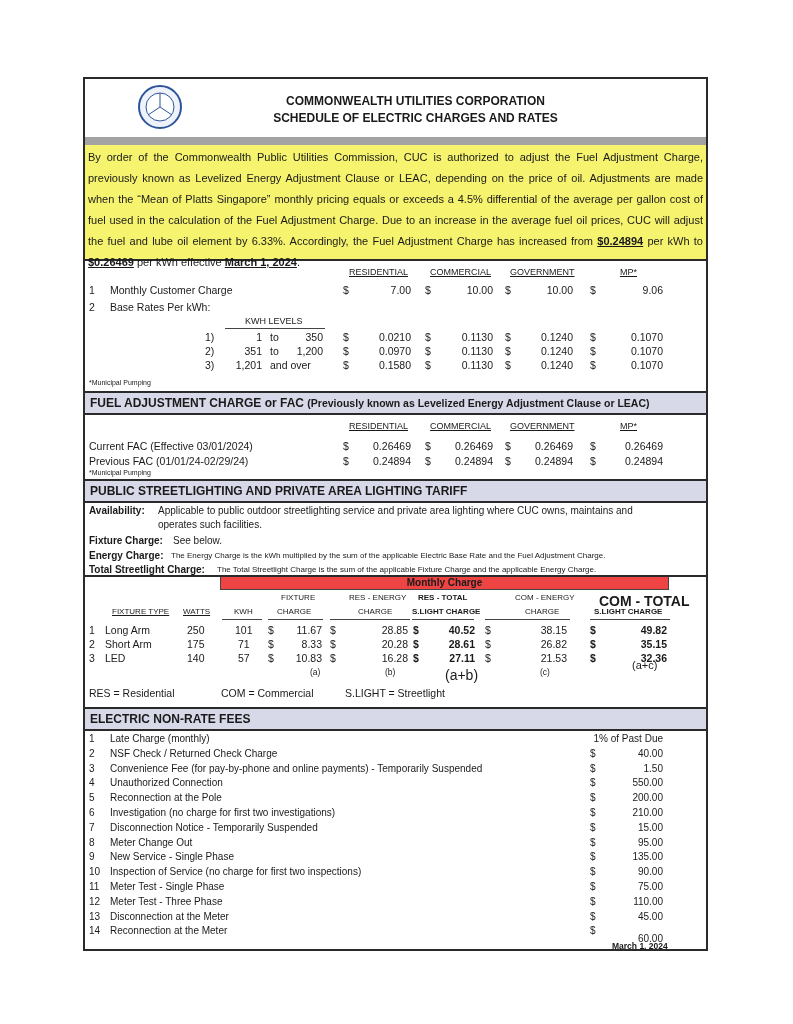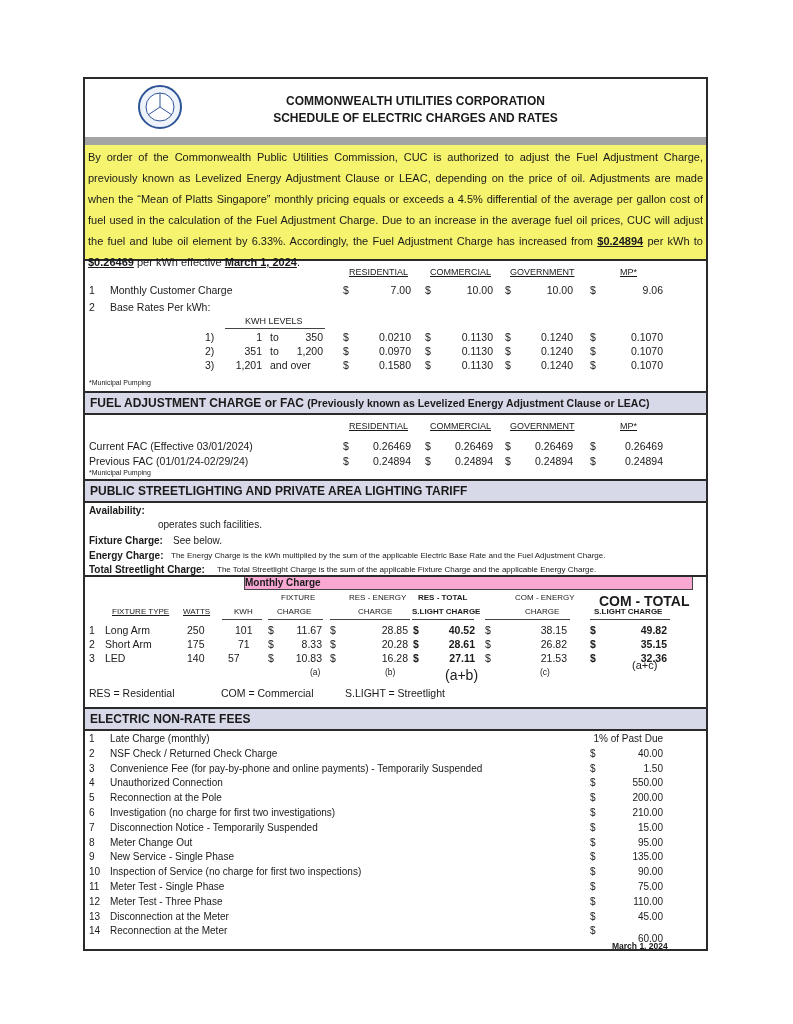--- a/index.html
+++ b/index.html
@@ -137,31 +137,32 @@
       <span class="abs r" style="left:432px;width:56px;top:40px;">0.24894</span>
       <span class="abs" style="left:505px;top:40px;">$</span>
       <span class="abs r" style="left:522px;width:56px;top:40px;">0.24894</span>
     </div>
     <span class="abs" style="left:4px;top:54px;font-size:7px;">*Municipal Pumping</span>
   </div>
 
   <div class="bar">PUBLIC STREETLIGHTING AND PRIVATE AREA LIGHTING TARIFF</div>
   <div class="sect" style="height:72px;font-size:10px;">
     <span class="abs b" style="left:4px;top:2px;">Availability:</span>
+    <span class="abs" style="left:73px;top:2px;">Applicable to public outdoor streetlighting service and private area lighting where CUC owns, maintains and</span>
     <span class="abs" style="left:73px;top:16px;">operates such facilities.</span>
     <span class="abs b" style="left:4px;top:32px;">Fixture Charge:</span>
     <span class="abs" style="left:88px;top:32px;">See below.</span>
     <span class="abs b" style="left:4px;top:47px;">Energy Charge:</span>
     <span class="abs" style="left:86px;top:48px;font-size:8px;">The Energy Charge is the kWh multiplied by the sum of the applicable Electric Base Rate and the Fuel Adjustment Charge.</span>
     <span class="abs b" style="left:4px;top:61px;">Total Streetlight Charge:</span>
     <span class="abs" style="left:132px;top:62px;font-size:8px;">The Total Streetlight Charge is the sum of the applicable Fixture Charge and the applicable Energy Charge.</span>
   </div>
 
   <div class="sect" style="height:130px;border-top:2px solid #2a2a2a;">
-    <div class="abs b" style="left:135px;top:0;width:447px;height:12px;background:#f9a8d4;border:1px solid #444;border-top:none;text-align:left;font-size:10px;line-height:12px;margin-left:24px;">Monthly Charge</div>
+    <div class="abs b" style="left:135px;top:0;width:447px;height:12px;background:#ef4444;border:1px solid #444;border-top:none;text-align:center;font-size:10px;line-height:12px;">Monthly Charge</div>
 
     <span class="abs" style="left:196px;top:16px;font-size:8px;">FIXTURE</span>
     <span class="abs" style="left:264px;top:16px;font-size:8px;">RES - ENERGY</span>
     <span class="abs b" style="left:333px;top:16px;font-size:8px;">RES - TOTAL</span>
     <span class="abs" style="left:430px;top:16px;font-size:8px;">COM - ENERGY</span>
     <span class="abs b" style="left:514px;top:16px;font-size:14px;">COM - TOTAL</span>
 
     <span class="abs u" style="left:27px;top:30px;font-size:8px;">FIXTURE TYPE</span>
     <span class="abs u" style="left:98px;top:30px;font-size:8px;">WATTS</span>
     <span class="abs" style="left:149px;top:30px;font-size:8px;">KWH</span>
@@ -206,21 +207,21 @@
       <span class="abs r b" style="left:345px;width:45px;top:61px;">28.61</span>
       <span class="abs" style="left:400px;top:61px;">$</span>
       <span class="abs r" style="left:430px;width:52px;top:61px;">26.82</span>
       <span class="abs b" style="left:505px;top:61px;">$</span>
       <span class="abs r b" style="left:530px;width:52px;top:61px;">35.15</span>
     </div>
     <div>
       <span class="abs" style="left:4px;top:75px;">3</span>
       <span class="abs" style="left:20px;top:75px;">LED</span>
       <span class="abs" style="left:102px;top:75px;">140</span>
-      <span class="abs" style="left:143px;top:75px;">57</span>
+      <span class="abs" style="left:153px;top:75px;">57</span>
       <span class="abs" style="left:183px;top:75px;">$</span>
       <span class="abs r" style="left:195px;width:42px;top:75px;">10.83</span>
       <span class="abs" style="left:245px;top:75px;">$</span>
       <span class="abs r" style="left:275px;width:48px;top:75px;">16.28</span>
       <span class="abs b" style="left:328px;top:75px;">$</span>
       <span class="abs r b" style="left:345px;width:45px;top:75px;">27.11</span>
       <span class="abs" style="left:400px;top:75px;">$</span>
       <span class="abs r" style="left:430px;width:52px;top:75px;">21.53</span>
       <span class="abs b" style="left:505px;top:75px;">$</span>
       <span class="abs r b" style="left:530px;width:52px;top:75px;">32.36</span>

